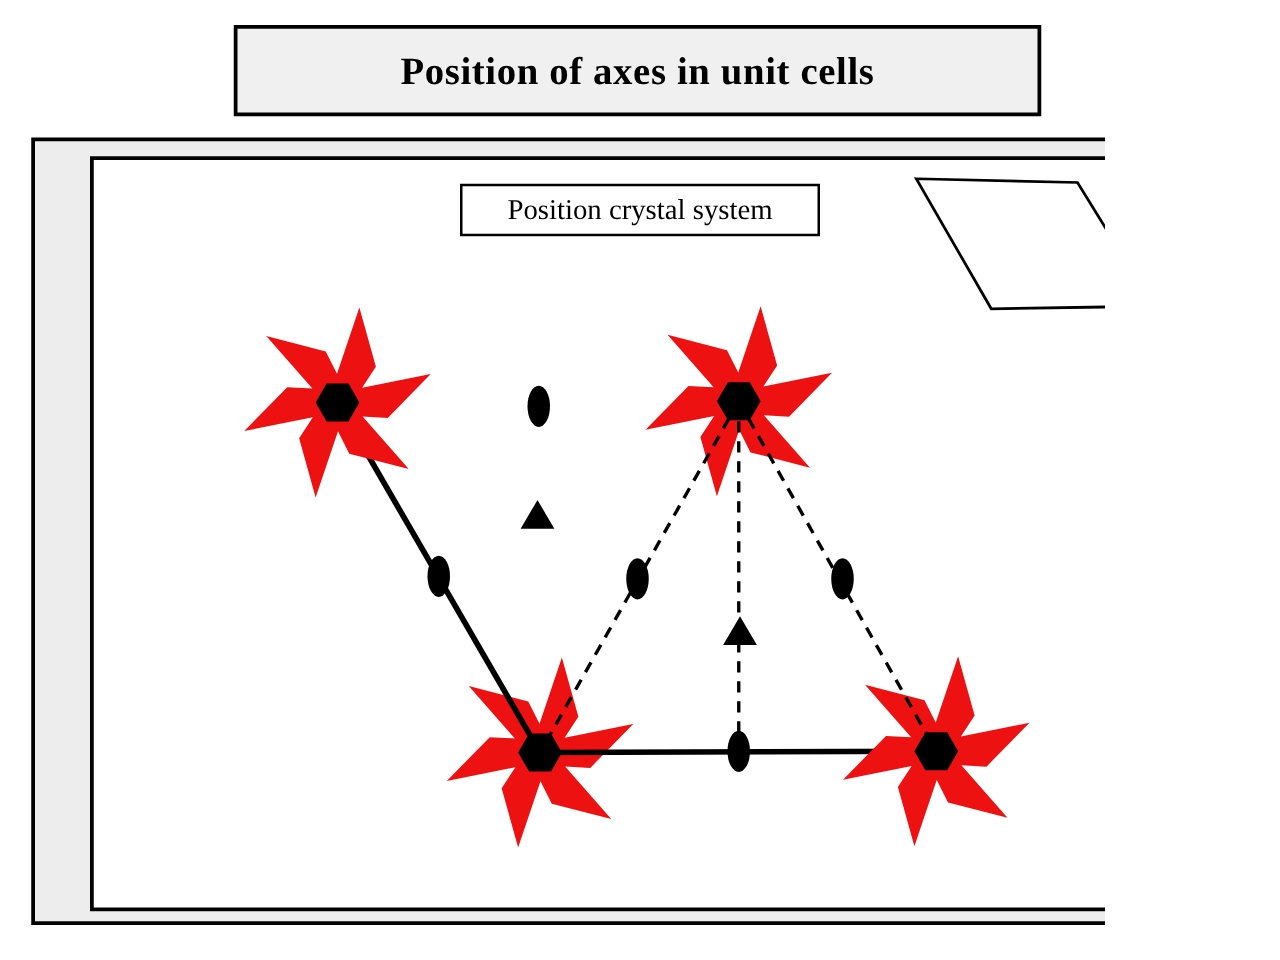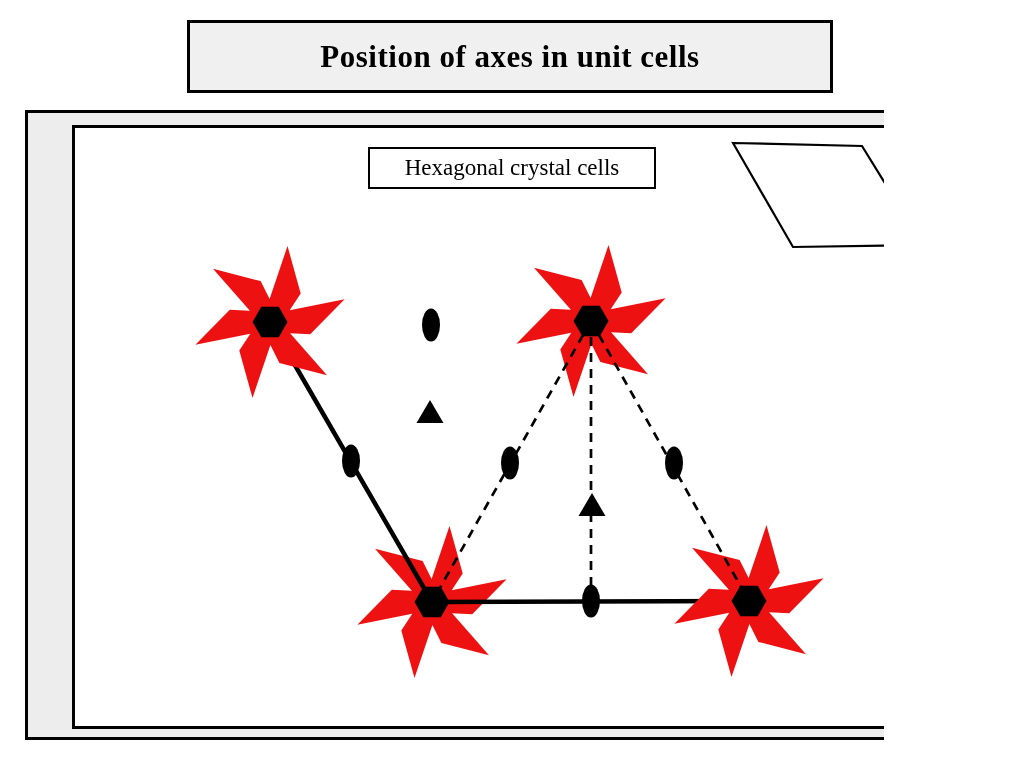--- a/index.html
+++ b/index.html
@@ -25,21 +25,21 @@
 <div class="slide">
 
   <div class="title-box">
     <span>Position of axes in unit cells</span>
   </div>
 
   <div class="outer-frame"></div>
   <div class="inner-panel"></div>
 
   <div class="label-box">
-    <span>Hexagonal crystal cells</span>
+    <span>Position crystal system</span>
   </div>
 
   <svg class="diagram" id="diagram-svg" viewBox="0 0 1024 768" xmlns="http://www.w3.org/2000/svg">
       <polygon points="733,143 862,146 923,245 793,247" fill="#ffffff" stroke="#000000" stroke-width="2.2"></polygon>
       <polygon points="449.5,526.0 462.7,573.4 451.7,590.2 506.6,579.2 472.2,614.3 452.1,613.2 489.0,655.2 441.4,642.9 432.4,625.0 414.5,678.0 401.3,630.6 412.3,613.8 357.4,624.8 391.8,589.7 411.9,590.8 375.0,548.8 422.6,561.1 431.6,579.0" fill="#ee1111"></polygon>
       <line x1="270" y1="322" x2="432" y2="602" stroke="#000000" stroke-width="4.5"></line>
       <polygon points="287.5,246.0 300.7,293.4 289.7,310.2 344.6,299.2 310.2,334.3 290.1,333.2 327.0,375.2 279.4,362.9 270.4,345.0 252.5,398.0 239.3,350.6 250.3,333.8 195.4,344.8 229.8,309.7 249.9,310.8 213.0,268.8 260.6,281.1 269.6,299.0" fill="#ee1111"></polygon>
       <line x1="432" y1="602" x2="749" y2="601" stroke="#000000" stroke-width="4.5"></line>
       <polygon points="766.5,525.0 779.7,572.4 768.7,589.2 823.6,578.2 789.2,613.3 769.1,612.2 806.0,654.2 758.4,641.9 749.4,624.0 731.5,677.0 718.3,629.6 729.3,612.8 674.4,623.8 708.8,588.7 728.9,589.8 692.0,547.8 739.6,560.1 748.6,578.0" fill="#ee1111"></polygon>
       <polygon points="608.5,245.0 621.7,292.4 610.7,309.2 665.6,298.2 631.2,333.3 611.1,332.2 648.0,374.2 600.4,361.9 591.4,344.0 573.5,397.0 560.3,349.6 571.3,332.8 516.4,343.8 550.8,308.7 570.9,309.8 534.0,267.8 581.6,280.1 590.6,298.0" fill="#ee1111"></polygon>

